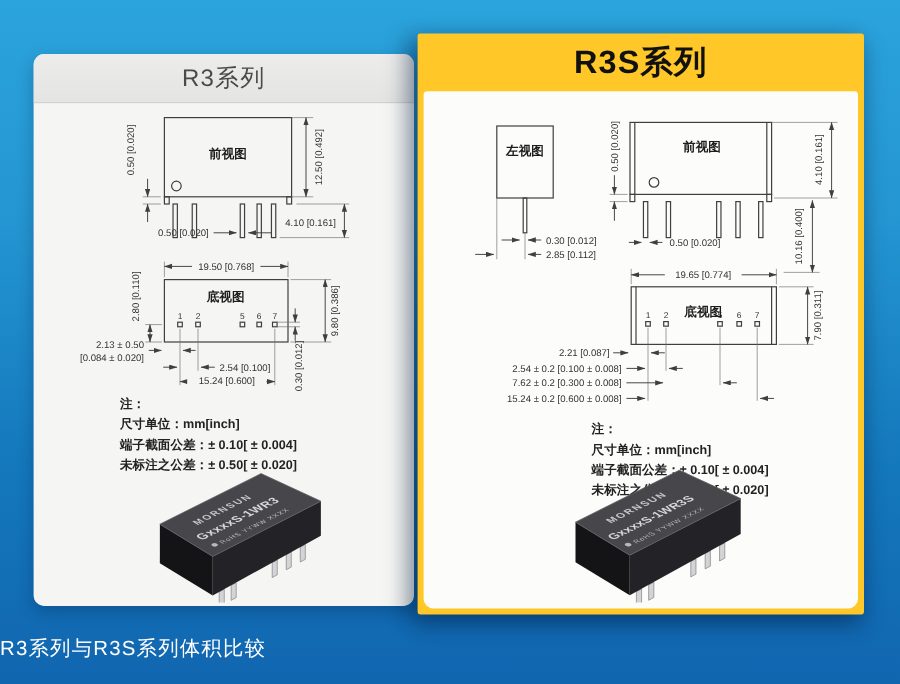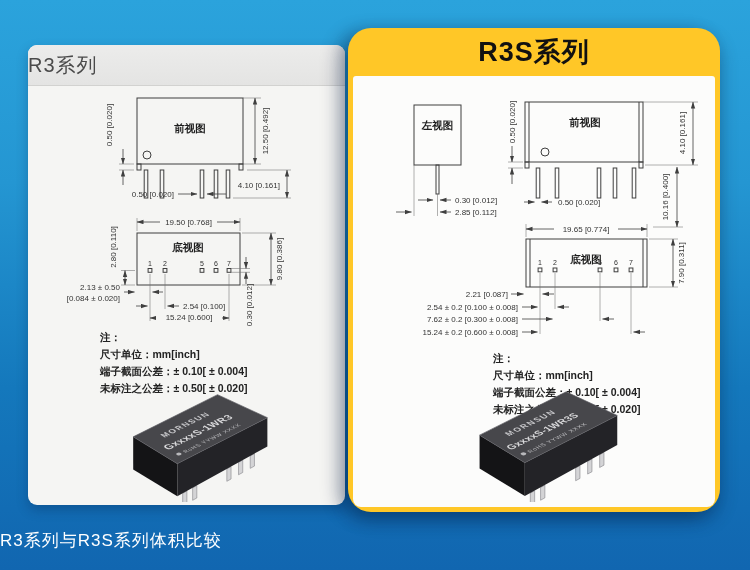--- a/index.html
+++ b/index.html
@@ -12,25 +12,25 @@
   body{width:750px;height:570px;overflow:hidden;
        font-family:"Liberation Sans","DejaVu Sans",sans-serif;}
   .stage{position:relative;width:750px;height:570px;
          background:linear-gradient(180deg,var(--bg-top) 0%,#2496D2 32%,#1478BC 68%,var(--bg-bottom) 100%);}
   .abs{position:absolute;}
   
   .panel-left{position:absolute;left:28px;top:45px;width:317px;height:460px;
               border-radius:9px;overflow:hidden;z-index:1;
               box-shadow:0 5px 12px rgba(0,30,70,.28);background:var(--left-body-bg);}
   .panel-left-header{height:40px;background:linear-gradient(180deg,#ECECEB,var(--left-header-bg));
-              border-bottom:1px solid #D2D2D0;display:flex;align-items:center;
+              border-bottom:1px solid #D2D2D0;display:flex;align-items:center;justify-content:center;
               font-size:20px;color:var(--left-header-text);letter-spacing:1px;}
   
   .panel-right{position:absolute;left:348px;top:28px;width:372px;height:484px;
-              border-radius:23px;z-index:2;background:var(--accent-yellow);
+              border-radius:2px;z-index:2;background:var(--accent-yellow);
               box-shadow:-10px 4px 18px rgba(0,25,60,.33),0 8px 18px rgba(0,25,60,.3);}
   .panel-right-header{height:48px;display:flex;align-items:center;justify-content:center;
               font-size:27px;font-weight:bold;color:var(--right-header-text);letter-spacing:1px;}
   .panel-right-body{position:absolute;left:5px;right:5px;top:48px;bottom:5px;
               background:var(--right-body-bg);border-radius:3px 3px 8px 8px;overflow:hidden;}
   
   .notes{position:absolute;font-size:10.5px;line-height:17px;font-weight:600;color:#222;}
   
   .caption{position:absolute;left:0;right:0;top:529px;
            font-size:17px;color:var(--caption-text);letter-spacing:1px;}

